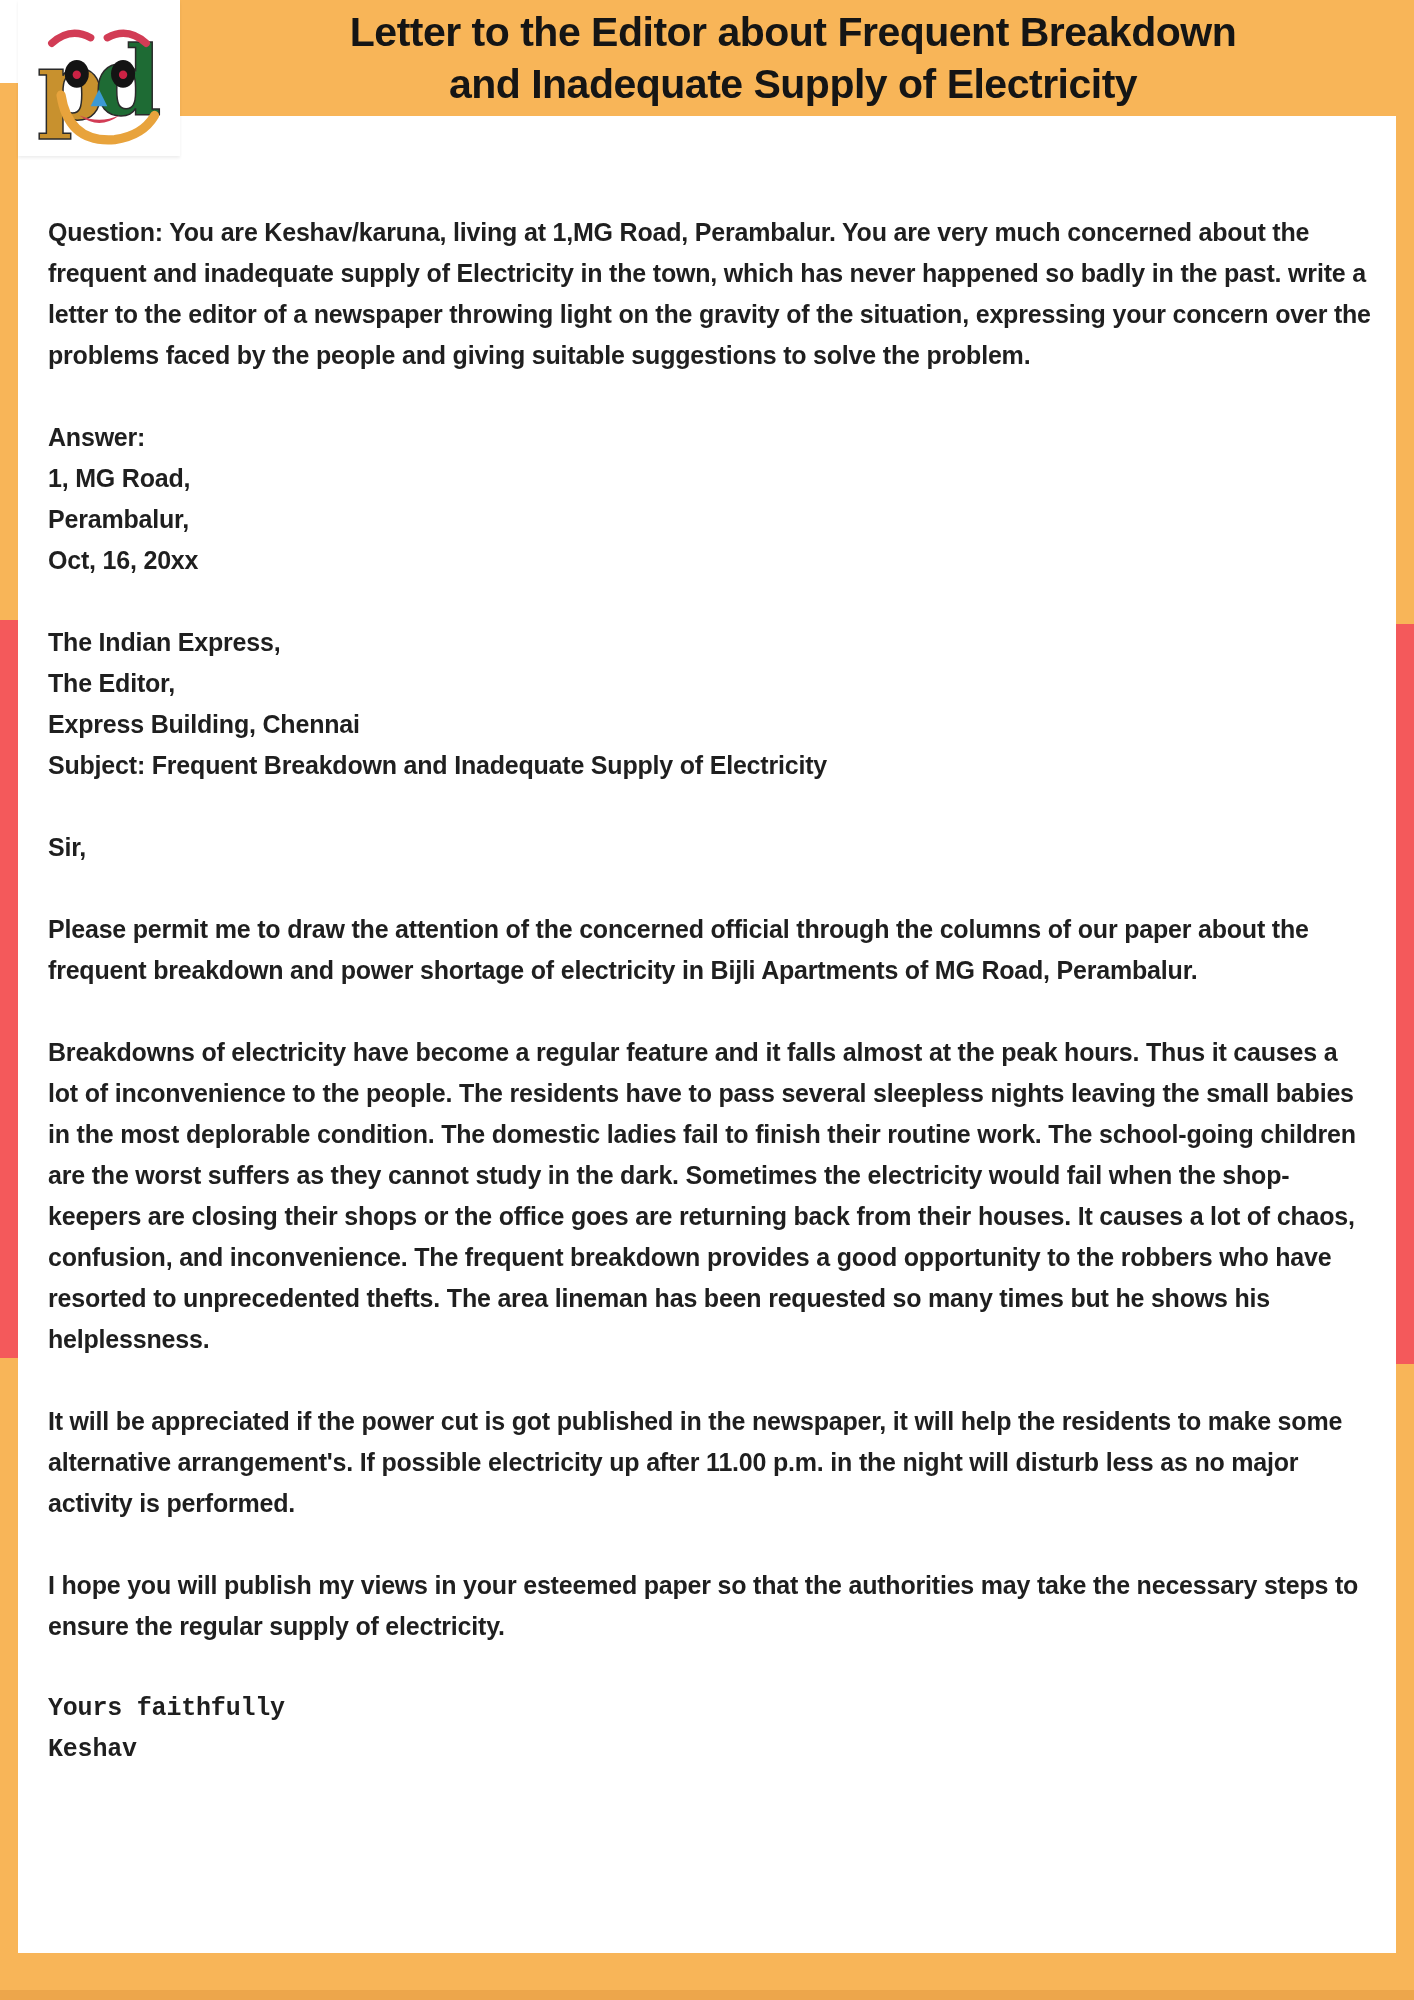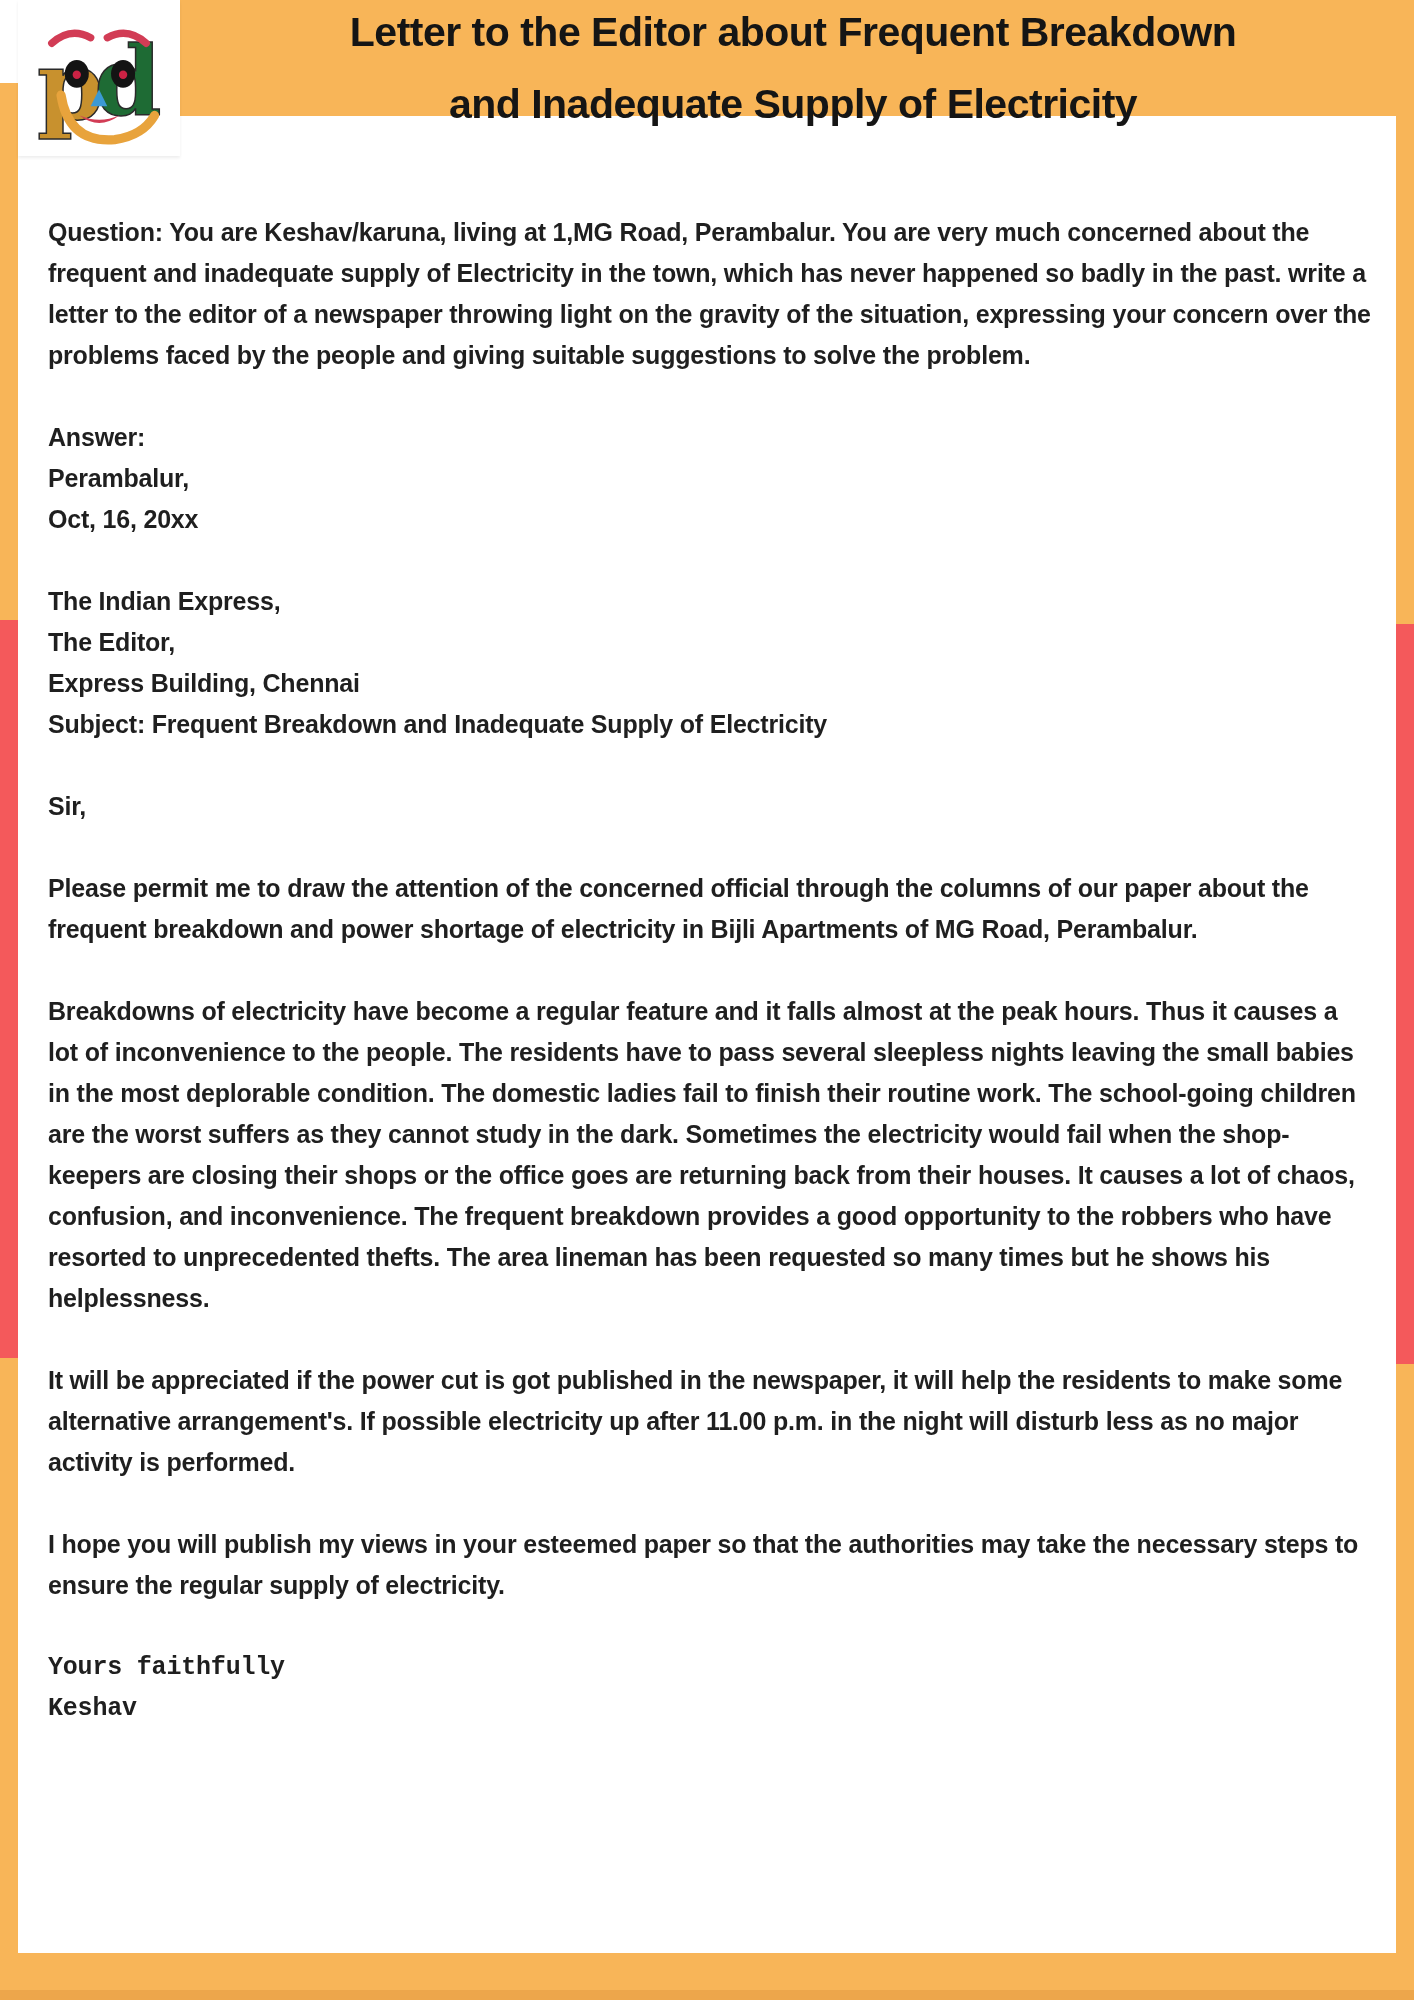--- a/index.html
+++ b/index.html
@@ -11,21 +11,21 @@
   .header-band{
     position:absolute;left:18px;top:0;width:1396px;height:116px;
     background:var(--accent-orange);
   }
   .title-wrap{
     position:absolute;left:162px;right:8px;top:0;bottom:0;
     display:flex;flex-direction:column;align-items:center;justify-content:center;
   }
   .title-line{
     font-size:41px;font-weight:bold;color:#151515;letter-spacing:-0.5px;
-    line-height:52px;white-space:nowrap;margin-top:20px;
+    line-height:52px;white-space:nowrap;
   }
   
   .logo-box{
     position:absolute;left:18px;top:0;width:162px;height:156px;
     background:#ffffff;z-index:3;box-shadow:0 2px 3px rgba(0,0,0,.07);
     display:flex;align-items:center;justify-content:center;
   }
   
   .stripe-left{position:absolute;left:0;top:83px;width:18px;height:1917px;background:var(--accent-orange);}
   .stripe-left-red{position:absolute;left:0;top:620px;width:18px;height:738px;background:var(--accent-red);z-index:2;}
@@ -82,20 +82,21 @@
   <div class="stripe-left-red"></div>
   <div class="stripe-right"></div>
   <div class="stripe-right-red"></div>
   <div class="bottom-band"></div>
   <div class="bottom-edge"></div>
 
   <div class="content">
       <div class="para">Question: You are Keshav/karuna, living at 1,MG Road, Perambalur. You are very much concerned about the frequent and inadequate supply of Electricity in the town, which has never happened so badly in the past. write a letter to the editor of a newspaper throwing light on the gravity of the situation, expressing your concern over the problems faced by the people and giving suitable suggestions to solve the problem.</div>
       <div class="para">
         <div>Answer:</div>
+        <div>1, MG Road,</div>
         <div>Perambalur,</div>
         <div>Oct, 16, 20xx</div>
       </div>
       <div class="para">
         <div>The Indian Express,</div>
         <div>The Editor,</div>
         <div>Express Building, Chennai</div>
         <div>Subject: Frequent Breakdown and Inadequate Supply of Electricity</div>
       </div>
       <div class="para">

